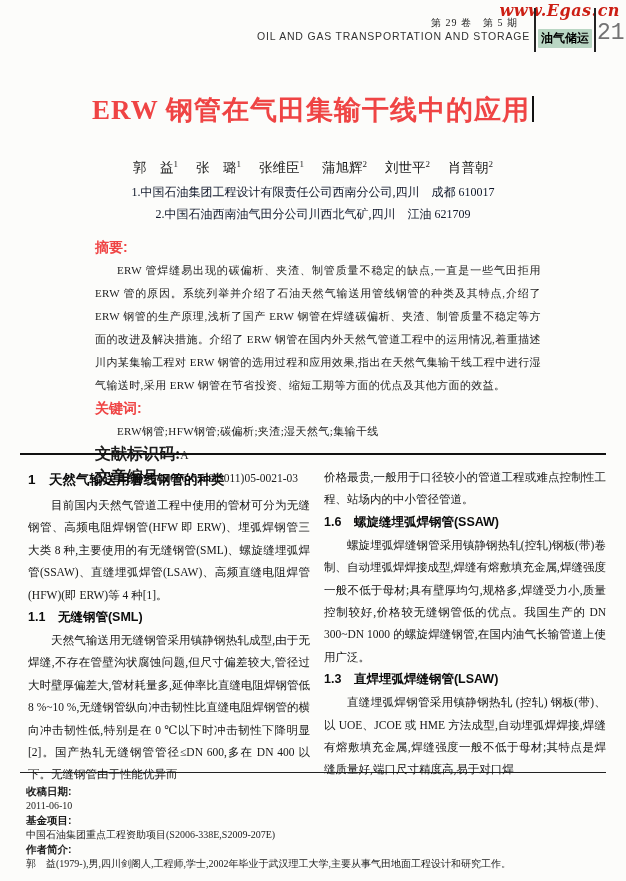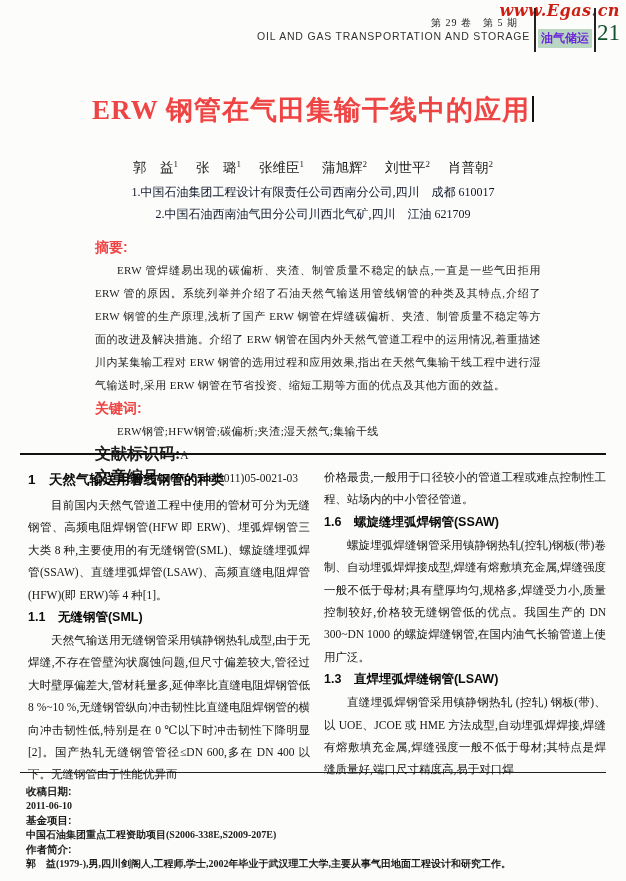--- a/index.html
+++ b/index.html
@@ -28,22 +28,22 @@
   .vbar1{left:534px;}
   .vbar2{left:594px;}
   .badge{
     position:absolute;top:29px;left:538px;width:54px;
     font-family:"Liberation Sans","DejaVu Sans",sans-serif;
     font-weight:bold;font-size:12px;text-align:center;
     padding:1px 0;border-radius:1px;
   }
   .page-num{
     position:absolute;top:20px;left:597px;
-    font-family:Liberation Serif, serif;
-    font-size:23px;color:#14532d;text-align:right;
+    font-family:Liberation Mono, monospace;
+    font-size:23px;color:#737373;text-align:right;
   }
   
   .title{
     position:absolute;top:92px;left:0;width:100%;margin:0;
     text-align:center;font-size:27px;font-weight:bold;letter-spacing:1px;color:#ef4444;
   }
   .title-cursor{display:inline-block;width:2px;height:26px;background:#111;margin-left:2px;vertical-align:-3px;}
   .authors{
     position:absolute;top:158px;left:0;width:100%;
     text-align:center;font-size:13.5px;color:#1a1a1a;
@@ -92,33 +92,33 @@
   }
   
   .footer{
     position:absolute;top:784px;left:26px;width:580px;
     font-size:10px;line-height:14.5px;color:#1b1b1b;
   }
   .footer .flbl{
     font-family:"Liberation Sans","DejaVu Sans",sans-serif;
     font-weight:bold;font-size:10.5px;
   }
-  .footer div{margin:0;font-weight:bold;}
+  .footer div{margin:0;}
 </style>
 </head>
 <body>
 
 <div class="page">
 
   <div class="header">
     <div class="watermark" style="color: rgb(204, 31, 20);">www.Egas.cn</div>
     <div class="vol-issue">第 29 卷　第 5 期</div>
     <div class="journal-en">OIL AND GAS TRANSPORTATION AND STORAGE</div>
     <div class="vbar vbar1"></div>
-    <div class="badge" style="color: #6d28d9; background: rgb(185, 214, 195);">油气储运</div>
+    <div class="badge" style="color: #000000; background: rgb(185, 214, 195);">油气储运</div>
     <div class="vbar vbar2"></div>
     <div class="page-num">21</div>
   </div>
 
   <h1 class="title"><span>ERW 钢管在气田集输干线中的应用</span><span class="title-cursor"></span></h1>
 
   <div class="authors" id="authors"><span class="author">郭　益<sup>1</sup></span><span class="author">张　璐<sup>1</sup></span><span class="author">张维臣<sup>1</sup></span><span class="author">蒲旭辉<sup>2</sup></span><span class="author">刘世平<sup>2</sup></span><span class="author">肖普朝<sup>2</sup></span></div>
 
   <div class="affil affil-1">1.中国石油集团工程设计有限责任公司西南分公司,四川　成都 610017</div>
   <div class="affil affil-2">2.中国石油西南油气田分公司川西北气矿,四川　江油 621709</div>

